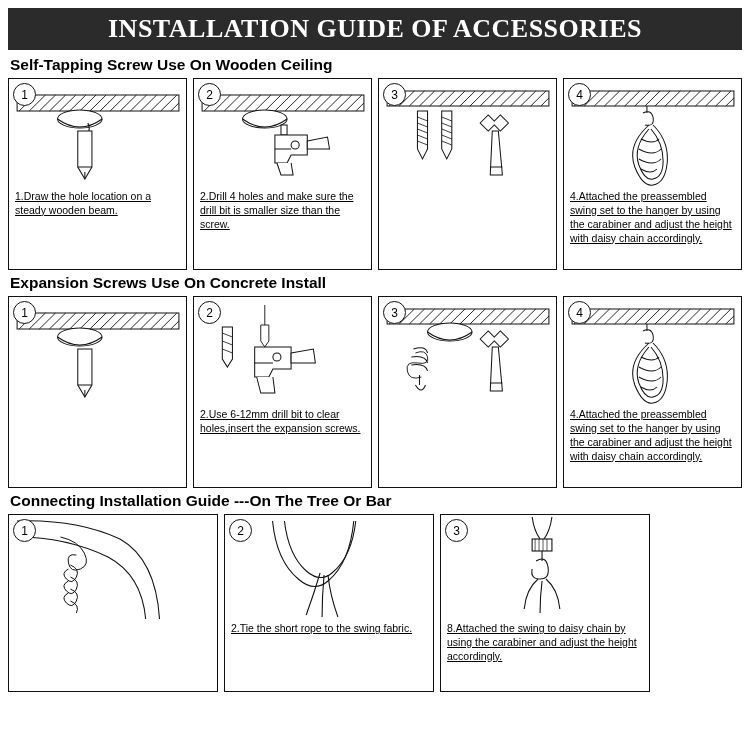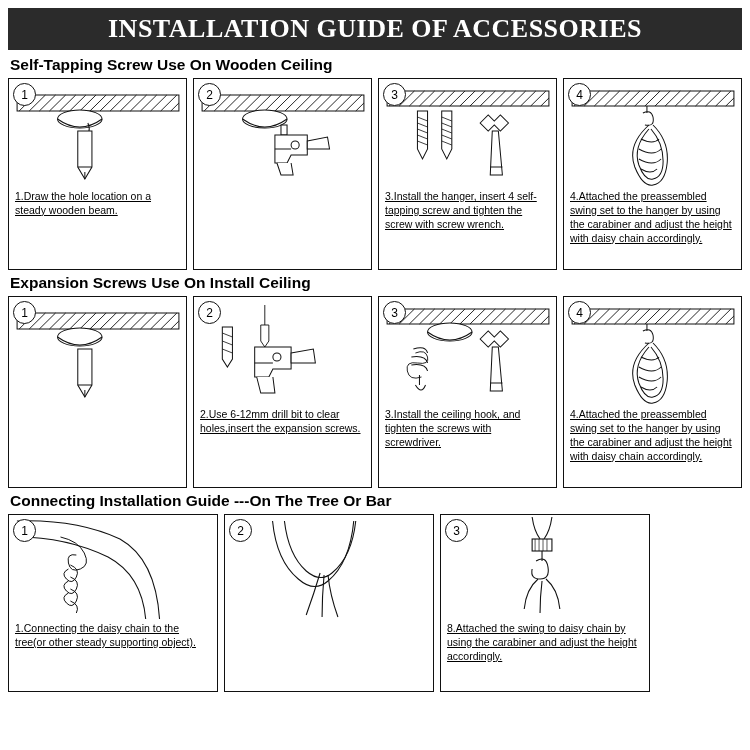--- a/index.html
+++ b/index.html
@@ -146,20 +146,21 @@
             <g stroke="#111" fill="#fff" stroke-width="1">
               <path d="M86 46 L92 46 L92 56 L86 56 Z"></path>
               <path d="M80 56 L112 56 L112 76 L96 76 L92 84 L80 84 Z"></path>
               <path d="M112 62 L132 58 L134 70 L112 70 Z"></path>
               <path d="M80 70 L96 70"></path>
               <path d="M82 84 L86 96 L98 96 L96 84"></path>
               <circle cx="100" cy="66" r="4" fill="#fff"></circle>
             </g>
           </svg>
         </div>
+        <div class="caption">2.Drill 4 holes and make sure the drill bit is smaller size than the screw.</div>
       </div>
 
       <div class="card">
         <div class="num">3</div>
         <div class="art">
           <svg viewBox="0 0 175 108" preserveAspectRatio="none">
             <g stroke="#111" fill="none" stroke-width="1">
               <rect x="8" y="12" width="160" height="15" fill="#fff"></rect>
               <g stroke-width="0.9">
                 <path d="M10 27 L25 12 M20 27 L35 12 M30 27 L45 12 M40 27 L55 12 M50 27 L65 12 M60 27 L75 12 M70 27 L85 12 M80 27 L95 12 M90 27 L105 12 M100 27 L115 12 M110 27 L125 12 M120 27 L135 12 M130 27 L145 12 M140 27 L155 12 M150 27 L165 12 M160 27 L168 19"></path>
@@ -173,21 +174,20 @@
               <path d="M62 38 L72 42 M62 44 L72 48 M62 50 L72 54 M62 56 L72 60 M62 62 L72 66" stroke-width="0.8"></path>
             </g>
 
             <g stroke="#111" fill="#fff" stroke-width="1">
               <path d="M100 44 L108 36 L114 42 L120 36 L128 44 L120 52 L114 46 L108 52 Z"></path>
               <path d="M112 52 L118 52 L122 96 L110 96 Z"></path>
               <path d="M110 88 L122 88"></path>
             </g>
           </svg>
         </div>
-        <div class="caption">3.Install the hanger, insert 4 self-tapping screw and tighten the screw with screw wrench.</div>
       </div>
 
       <div class="card">
         <div class="num">4</div>
         <div class="art">
           <svg viewBox="0 0 175 108" preserveAspectRatio="none">
             <g stroke="#111" fill="none" stroke-width="1">
               <rect x="8" y="12" width="160" height="15" fill="#fff"></rect>
               <g stroke-width="0.9">
                 <path d="M10 27 L25 12 M20 27 L35 12 M30 27 L45 12 M40 27 L55 12 M50 27 L65 12 M60 27 L75 12 M70 27 L85 12 M80 27 L95 12 M90 27 L105 12 M100 27 L115 12 M110 27 L125 12 M120 27 L135 12 M130 27 L145 12 M140 27 L155 12 M150 27 L165 12 M160 27 L168 19"></path>
@@ -202,21 +202,21 @@
             </g>
           </svg>
         </div>
         <div class="caption">4.Attached the preassembled swing set to the hanger by using the carabiner and adjust the height with daisy chain accordingly.</div>
       </div>
 
     </div>
   </div>
 
   <div class="section sec2">
-    <div class="section-title">Expansion Screws Use On Install Ceiling</div>
+    <div class="section-title">Expansion Screws Use On Concrete Install</div>
     <div class="cards">
 
       <div class="card">
         <div class="num">1</div>
         <div class="art">
           <svg viewBox="0 0 175 108" preserveAspectRatio="none">
             <g stroke="#111" fill="none" stroke-width="1">
               <rect x="8" y="16" width="160" height="16" fill="#fff"></rect>
               <g stroke-width="0.9">
                 <path d="M10 32 L26 16 M20 32 L36 16 M30 32 L46 16 M40 32 L56 16 M50 32 L66 16 M60 32 L76 16 M70 32 L86 16 M80 32 L96 16 M90 32 L106 16 M100 32 L116 16 M110 32 L126 16 M120 32 L136 16 M130 32 L146 16 M140 32 L156 16 M150 32 L166 16 M160 32 L168 24"></path>
@@ -276,21 +276,20 @@
               <path d="M40 78 L40 88 M36 88 q6 10 10 0"></path>
             </g>
 
             <g stroke="#111" fill="#fff" stroke-width="1">
               <path d="M100 42 L108 34 L114 40 L120 34 L128 42 L120 50 L114 44 L108 50 Z"></path>
               <path d="M112 50 L118 50 L122 94 L110 94 Z"></path>
               <path d="M110 86 L122 86"></path>
             </g>
           </svg>
         </div>
-        <div class="caption">3.Install the ceiling hook, and tighten the screws with screwdriver.</div>
       </div>
 
       <div class="card">
         <div class="num">4</div>
         <div class="art">
           <svg viewBox="0 0 175 108" preserveAspectRatio="none">
             <g stroke="#111" fill="none" stroke-width="1">
               <rect x="8" y="12" width="160" height="15" fill="#fff"></rect>
               <g stroke-width="0.9">
                 <path d="M10 27 L25 12 M20 27 L35 12 M30 27 L45 12 M40 27 L55 12 M50 27 L65 12 M60 27 L75 12 M70 27 L85 12 M80 27 L95 12 M90 27 L105 12 M100 27 L115 12 M110 27 L125 12 M120 27 L135 12 M130 27 L145 12 M140 27 L155 12 M150 27 L165 12 M160 27 L168 19"></path>
@@ -325,36 +324,36 @@
             </g>
             <g stroke="#111" fill="none" stroke-width="1">
               <path d="M52 22 q18 4 24 16 q6 12 -4 16 q-10 4 -12 -6 q-2 -10 8 -8"></path>
               <path d="M62 50 q10 4 6 12 q-4 8 -10 2 q-6 -6 2 -10"></path>
               <path d="M62 62 q10 4 6 12 q-4 8 -10 2 q-6 -6 2 -10"></path>
               <path d="M62 74 q10 4 6 12 q-4 8 -10 2 q-6 -6 2 -10"></path>
               <path d="M62 86 q10 4 6 12"></path>
             </g>
           </svg>
         </div>
-        <div class="caption">1.Connecting the daisy chain to the tree(or other steady supporting object).</div>
       </div>
 
       <div class="card">
         <div class="num">2</div>
         <div class="art">
           <svg viewBox="0 0 210 104" preserveAspectRatio="none">
             <g stroke="#111" fill="none" stroke-width="1.1">
               <path d="M48 6 q4 40 26 58 q16 14 30 2 q22 -18 26 -60"></path>
               <path d="M60 6 q4 34 22 50 q14 12 26 2 q20 -16 24 -52"></path>
               <path d="M96 58 q-6 20 -14 42"></path>
               <path d="M104 60 q2 20 10 42"></path>
               <path d="M100 60 q-2 22 -2 42"></path>
             </g>
           </svg>
         </div>
+        <div class="caption">2.Tie the short rope to the swing fabric.</div>
       </div>
 
       <div class="card">
         <div class="num">3</div>
         <div class="art">
           <svg viewBox="0 0 210 104" preserveAspectRatio="none">
             <g stroke="#111" fill="none" stroke-width="1.1">
               <path d="M92 2 q2 14 8 22"></path>
               <path d="M112 2 q-2 14 -8 22"></path>
               <rect x="92" y="24" width="20" height="12" fill="#fff"></rect>

